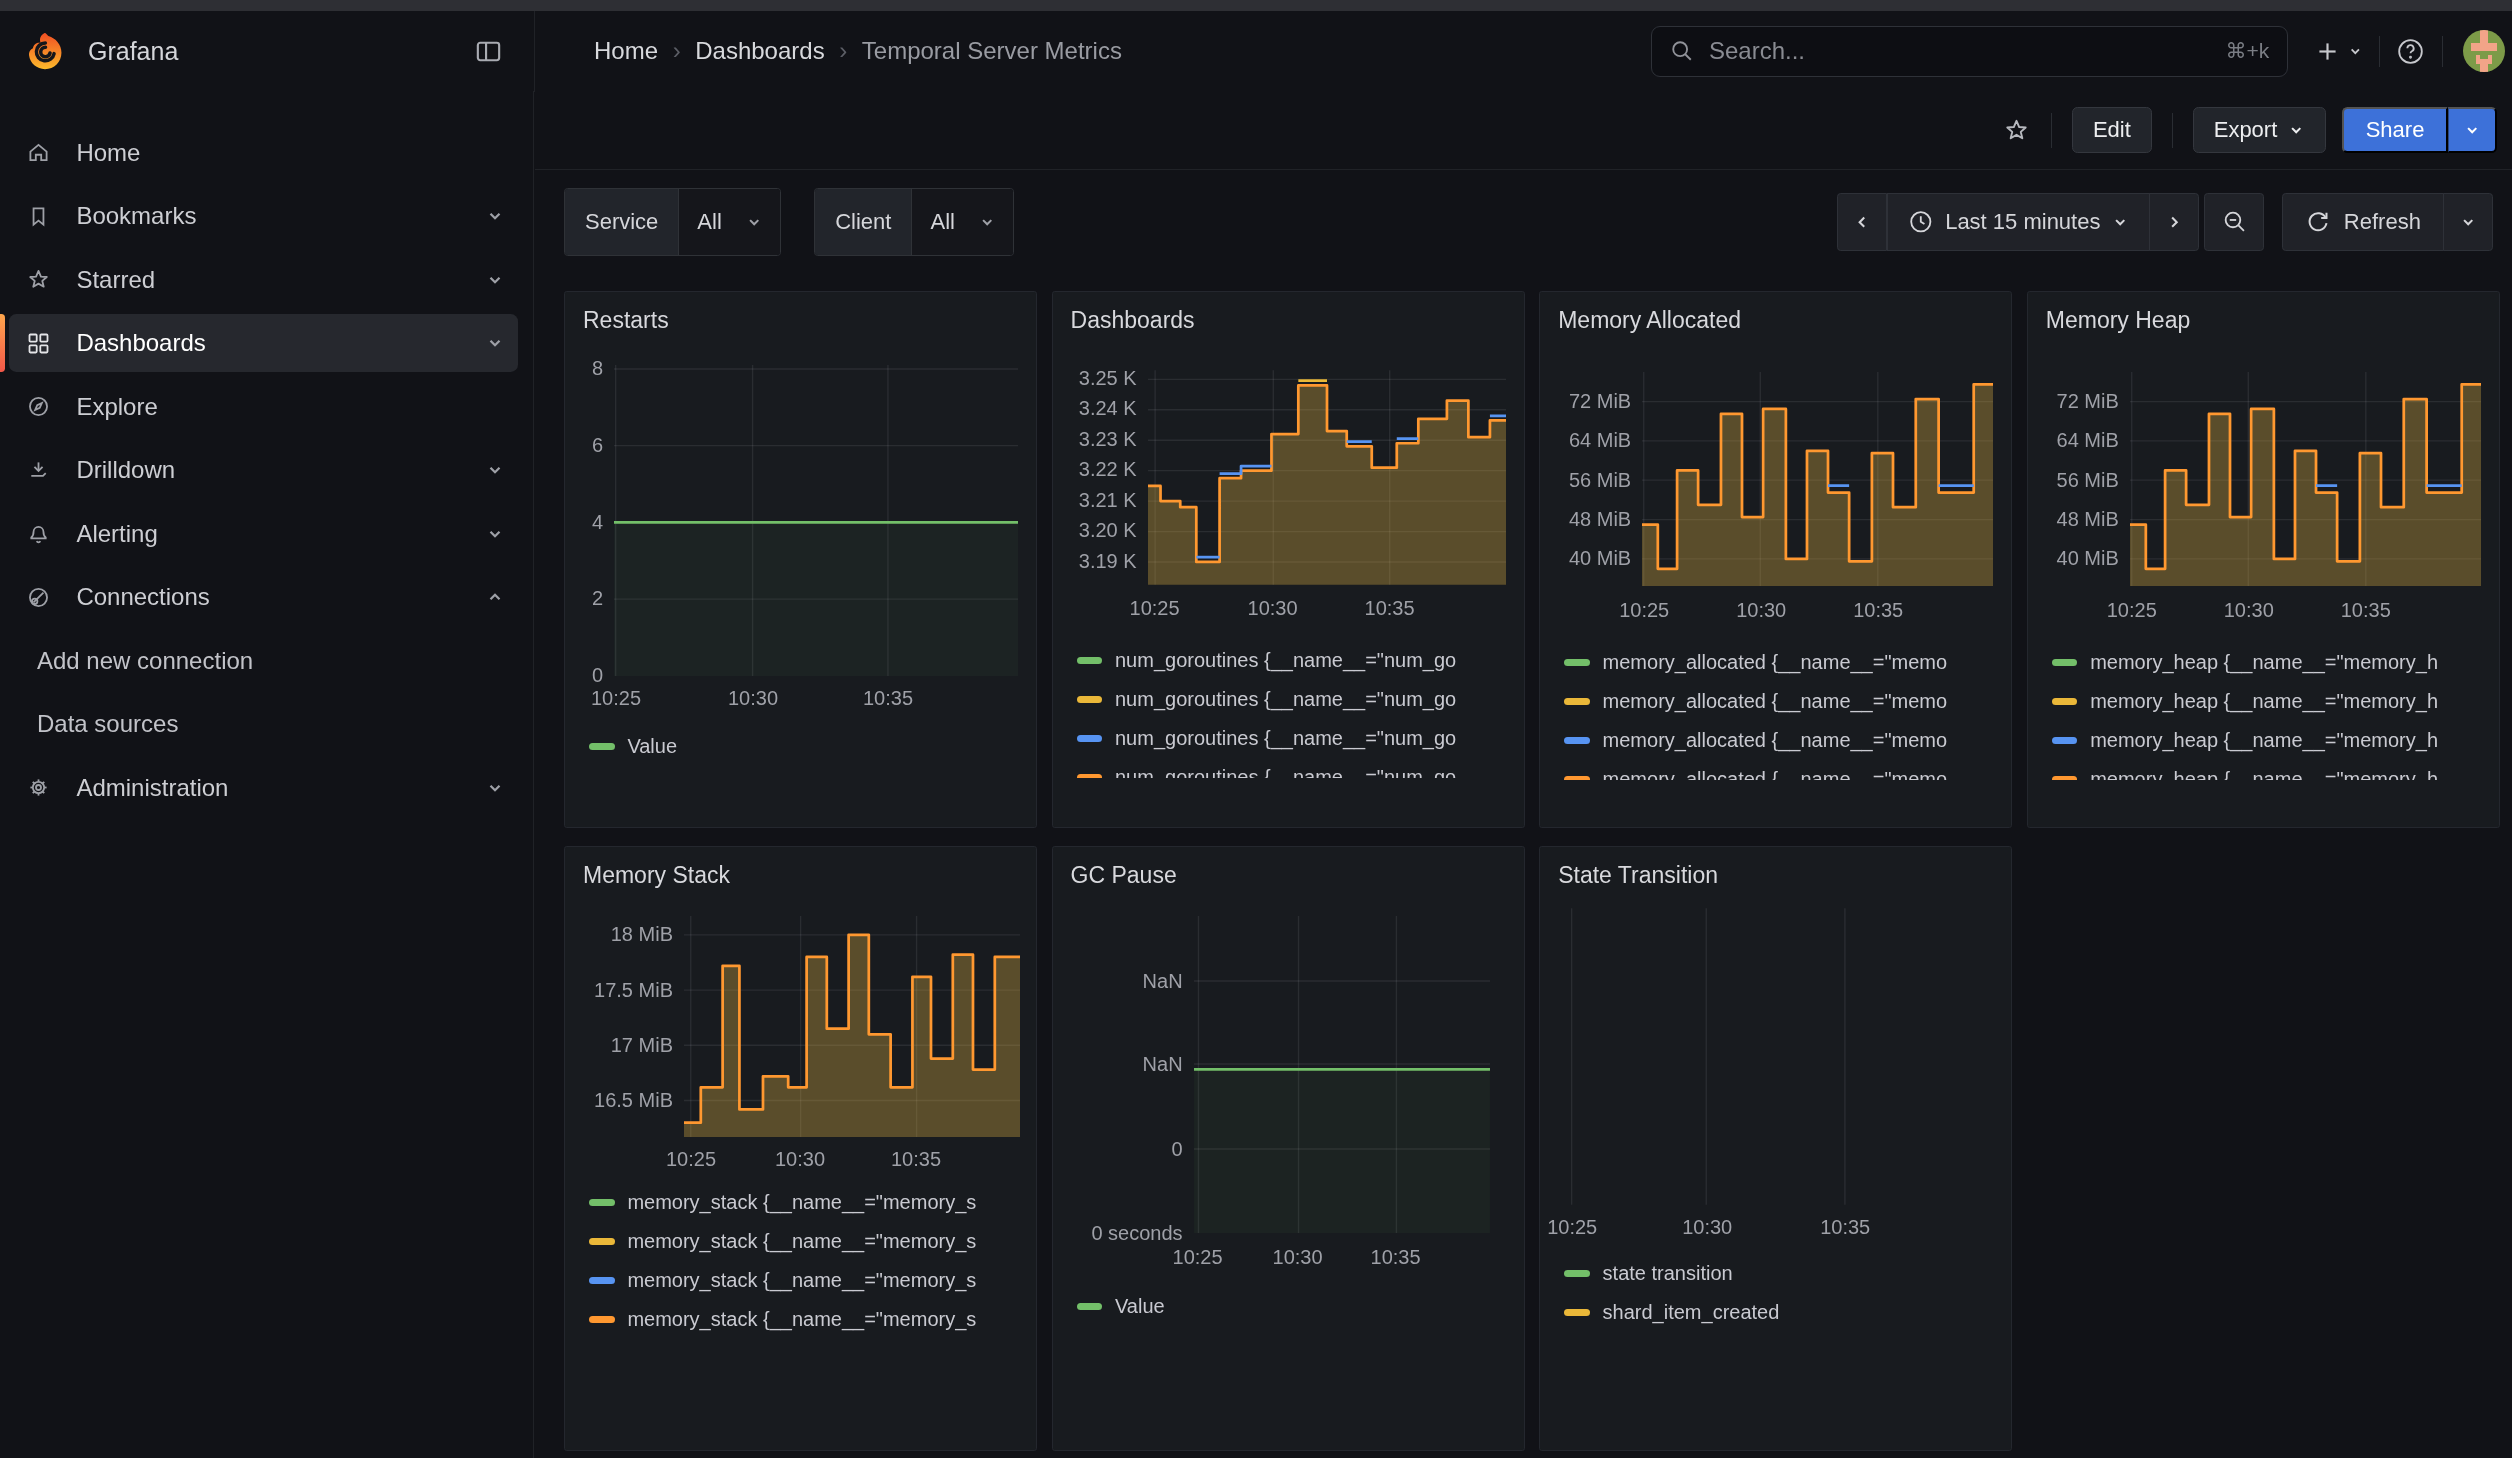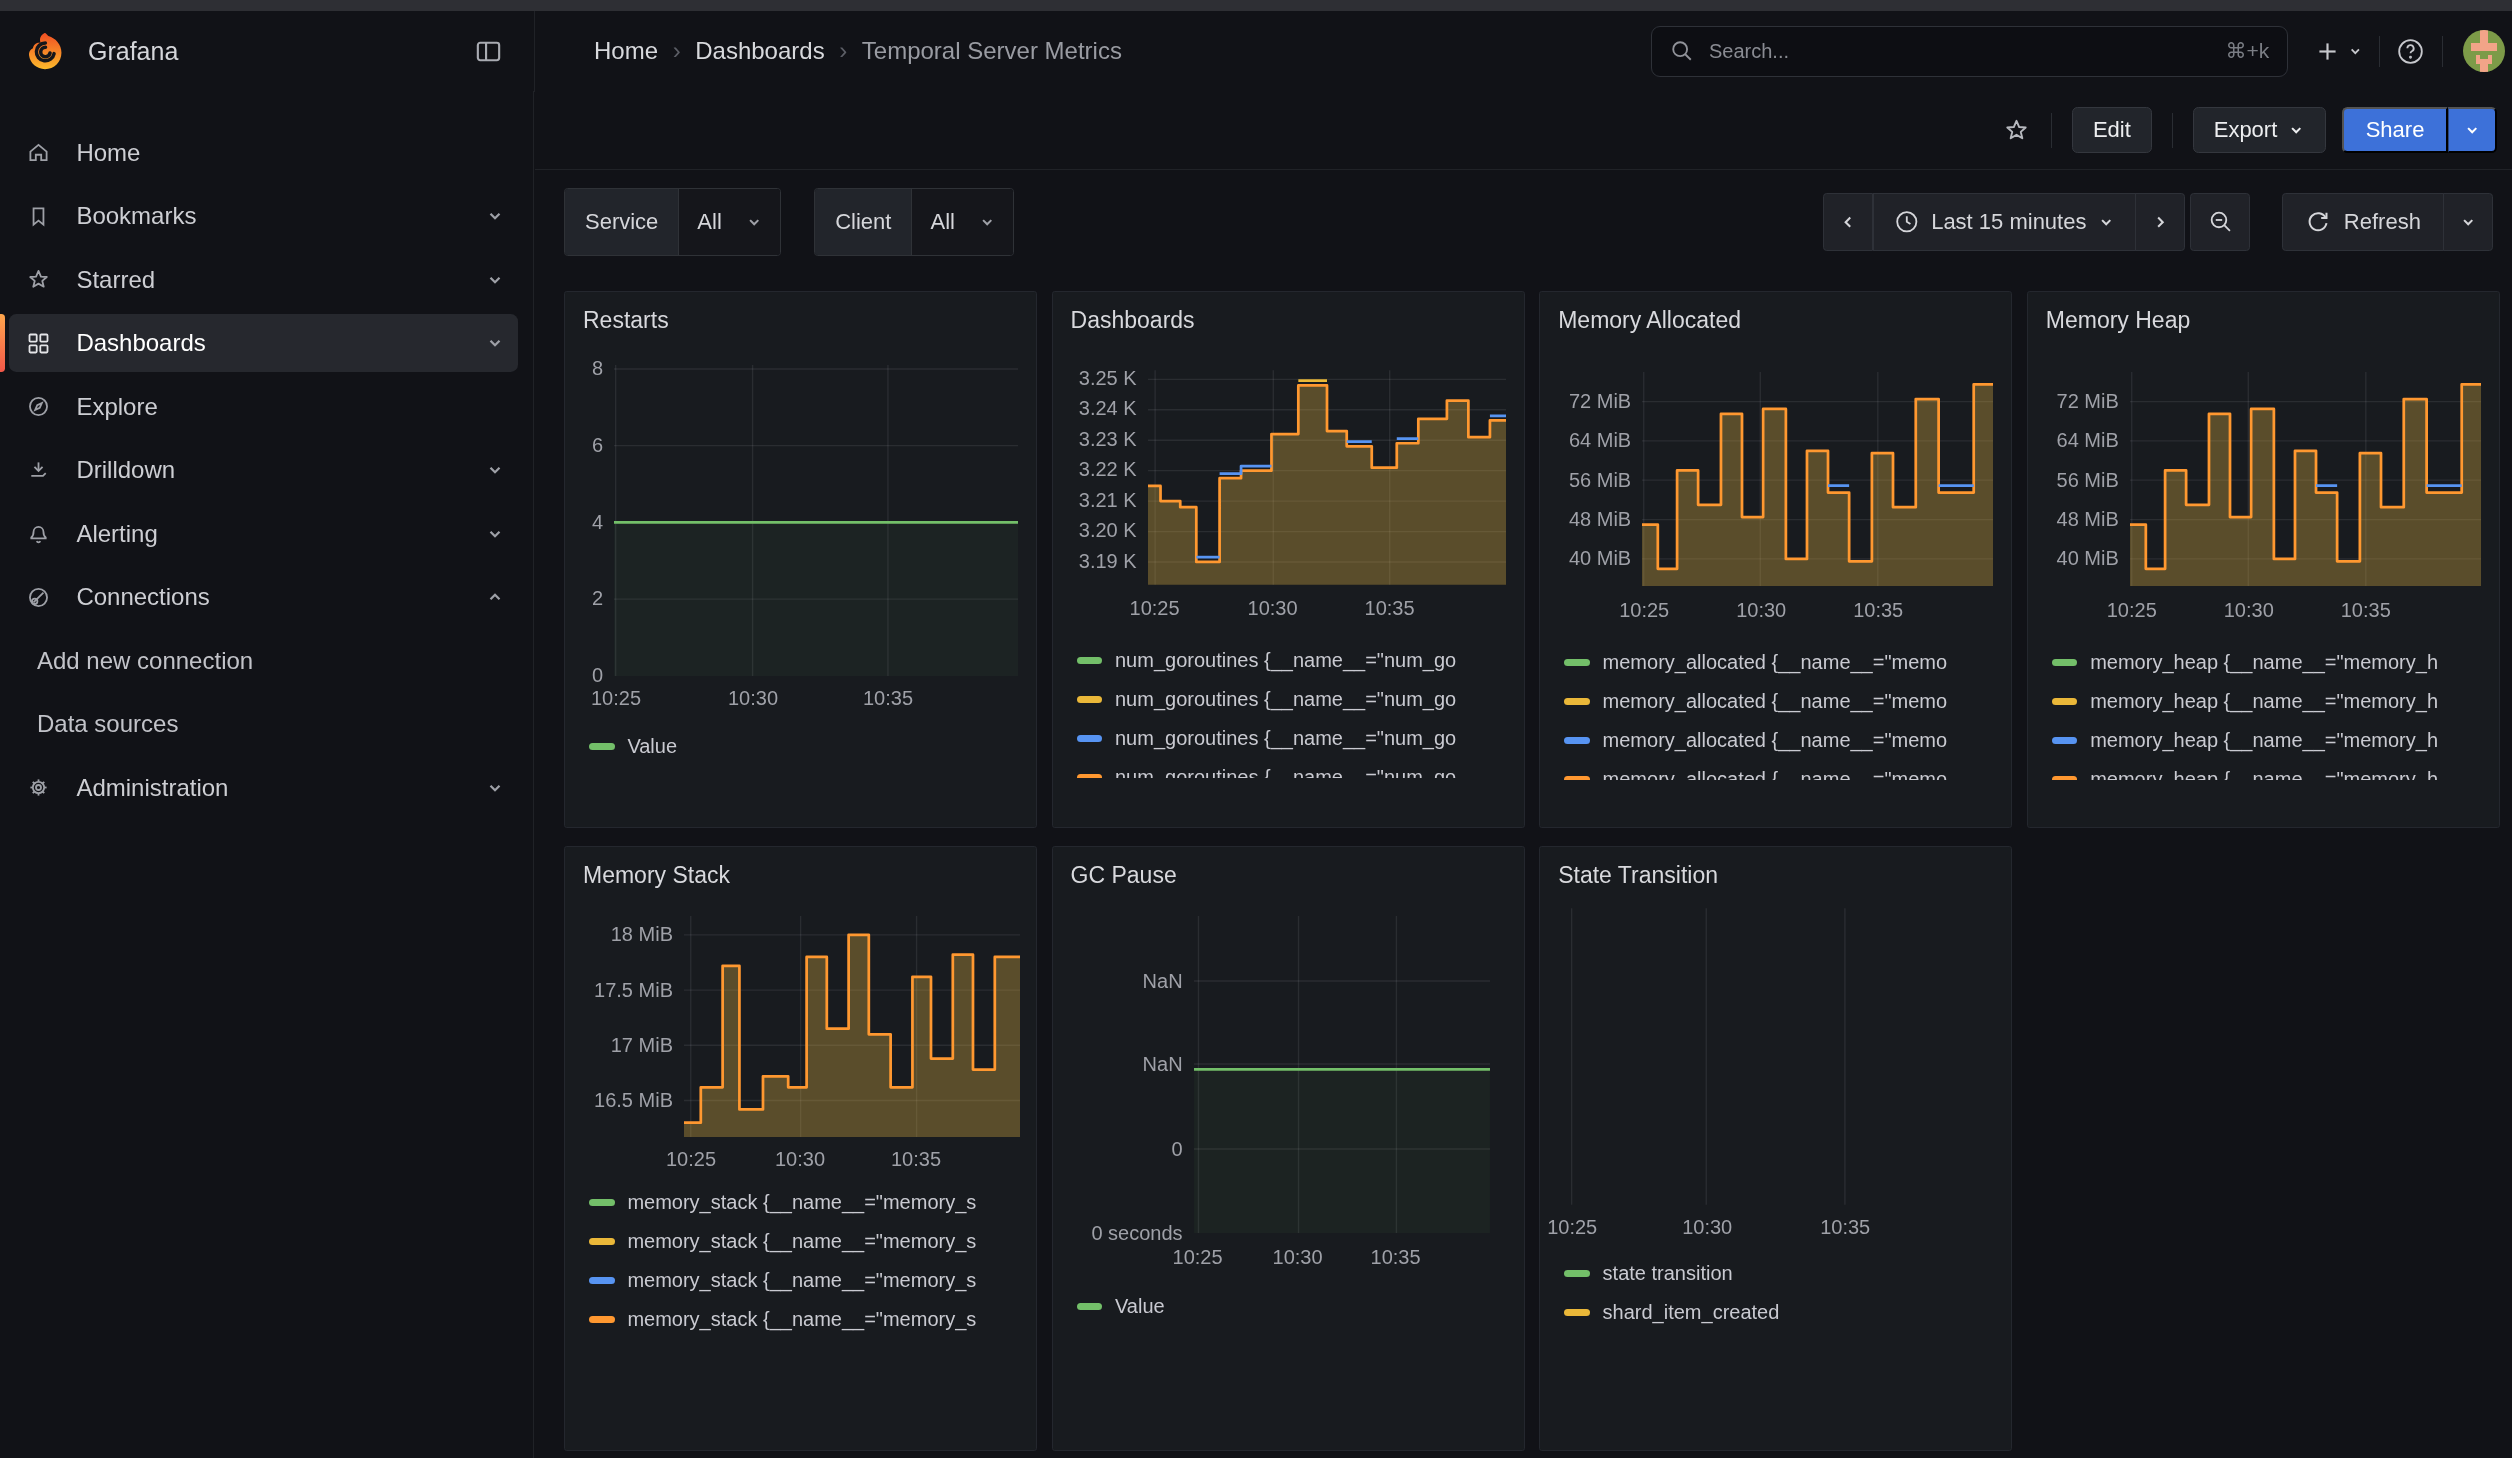--- a/index.html
+++ b/index.html
@@ -13,21 +13,21 @@
   .logo{position:absolute;left:24px;top:19px;width:42px;height:42px;}
   .brand{position:absolute;left:88px;top:0;height:80px;display:flex;align-items:center;font-size:25px;color:#D5D6DA;}
   .toggle{position:absolute;left:473px;top:25px;color:#A9ABB2;}
   .breadcrumb{position:absolute;left:594px;top:0;height:80px;display:flex;align-items:center;gap:14.6px;font-size:24px;}
   .crumb{color:#D8D9DD;cursor:pointer;}
   .crumb.current{color:#999BA2;}
   .crumb-sep{color:#5C5E66;}
   .nav-right{position:absolute;right:7.3px;top:0;height:80px;display:flex;align-items:center;}
   .search-box{width:637px;height:51px;background:#0D0E13;border:0.9px solid #2E3138;border-radius:9px;
     display:flex;align-items:center;padding:0 18px;gap:12.8px;box-sizing:border-box;}
-  .search-input{flex:1;background:transparent;border:none;outline:none;color:#C9CAD1;font-size:20px;font-family:inherit;}
+  .search-input{flex:1;background:transparent;border:none;outline:none;color:#C9CAD1;font-size:24px;font-family:inherit;}
   .search-input::placeholder{color:#898B92;}
   .kbd{color:#7A7D84;font-size:21px;white-space:nowrap;}
   .plus-group{display:flex;align-items:center;margin-left:25.6px;gap:7.3px;color:#C7C8CD;cursor:pointer;}
   .v-div{width:0.9px;height:31px;background:#2A2D33;margin:0 16.4px;}
   .help-btn{color:#C7C8CD;cursor:pointer;display:flex;}
   .avatar{width:42px;height:42px;border-radius:50%;overflow:hidden;margin-left:3.7px;cursor:pointer;}
   
   .sidebar{position:absolute;left:0;top:91px;bottom:0;width:534px;border-right:0.9px solid #202227;
     padding-top:27px;box-sizing:border-box;background:#111217;}
   .s-item{position:relative;height:58px;margin:5.5px 14.6px 0 9px;display:flex;align-items:center;
@@ -65,21 +65,21 @@
   .time-controls{margin-left:auto;display:flex;align-items:center;}
   .tbtn{height:58px;background:#202228;border:0.9px solid #2E3138;display:flex;align-items:center;
     justify-content:center;color:#D5D6DA;font-size:22px;box-sizing:border-box;cursor:pointer;}
   .tgroup{display:flex;}
   .tgroup .tbtn+.tbtn{margin-left:-0.9px;}
   .tb-first{border-radius:3.7px 0 0 3.7px;}
   .tb-last{border-radius:0 3.7px 3.7px 0;}
   .tb-nav{width:50px;}
   .tb-range{padding:0 20px;gap:12px;font-weight:500;}
   .tb-zoom{width:60px;margin-left:5.5px;border-radius:3.7px;}
-  .refresh-group{margin-left:32px;display:flex;}
+  .refresh-group{margin-left:18px;display:flex;}
   .tb-refresh{padding:0 22px;gap:12.8px;font-weight:500;border-radius:3.7px 0 0 3.7px;}
   .tb-rcaret{width:50px;margin-left:-0.9px;border-radius:0 3.7px 3.7px 0;}
   
   .panels{position:absolute;left:29px;top:120px;display:grid;grid-template-columns:repeat(4,473px);
     grid-template-rows:537px 605px;gap:18px 14.6px;}
   .panel{position:relative;background:#181B1F;border:0.9px solid #24272E;border-radius:2.7px;
     box-sizing:border-box;overflow:hidden;}
   .panel-title{position:absolute;left:18px;top:14.6px;font-size:23px;font-weight:500;color:#D8D9DD;cursor:pointer;}
   .ytick{position:absolute;text-align:right;font-size:20px;color:#9FA1A8;height:25.6px;line-height:25.6px;white-space:nowrap;}
   .xtick{position:absolute;width:128px;text-align:center;font-size:20px;color:#9FA1A8;}

